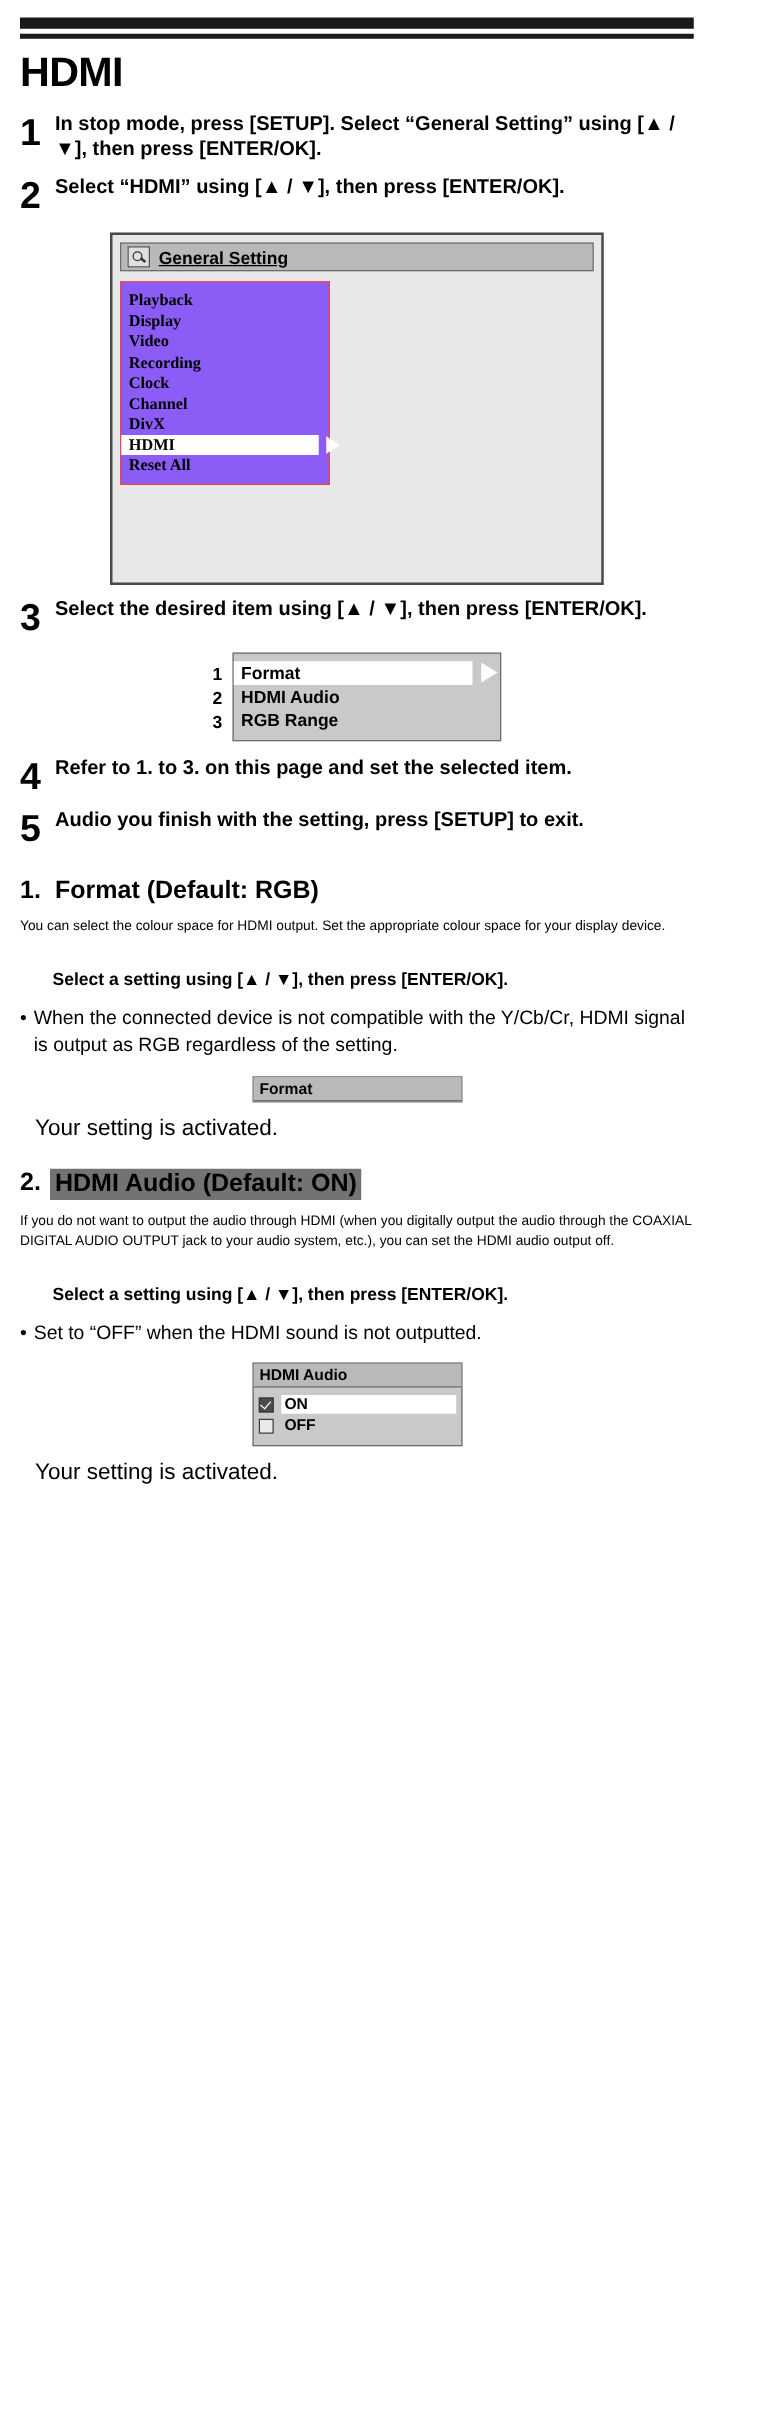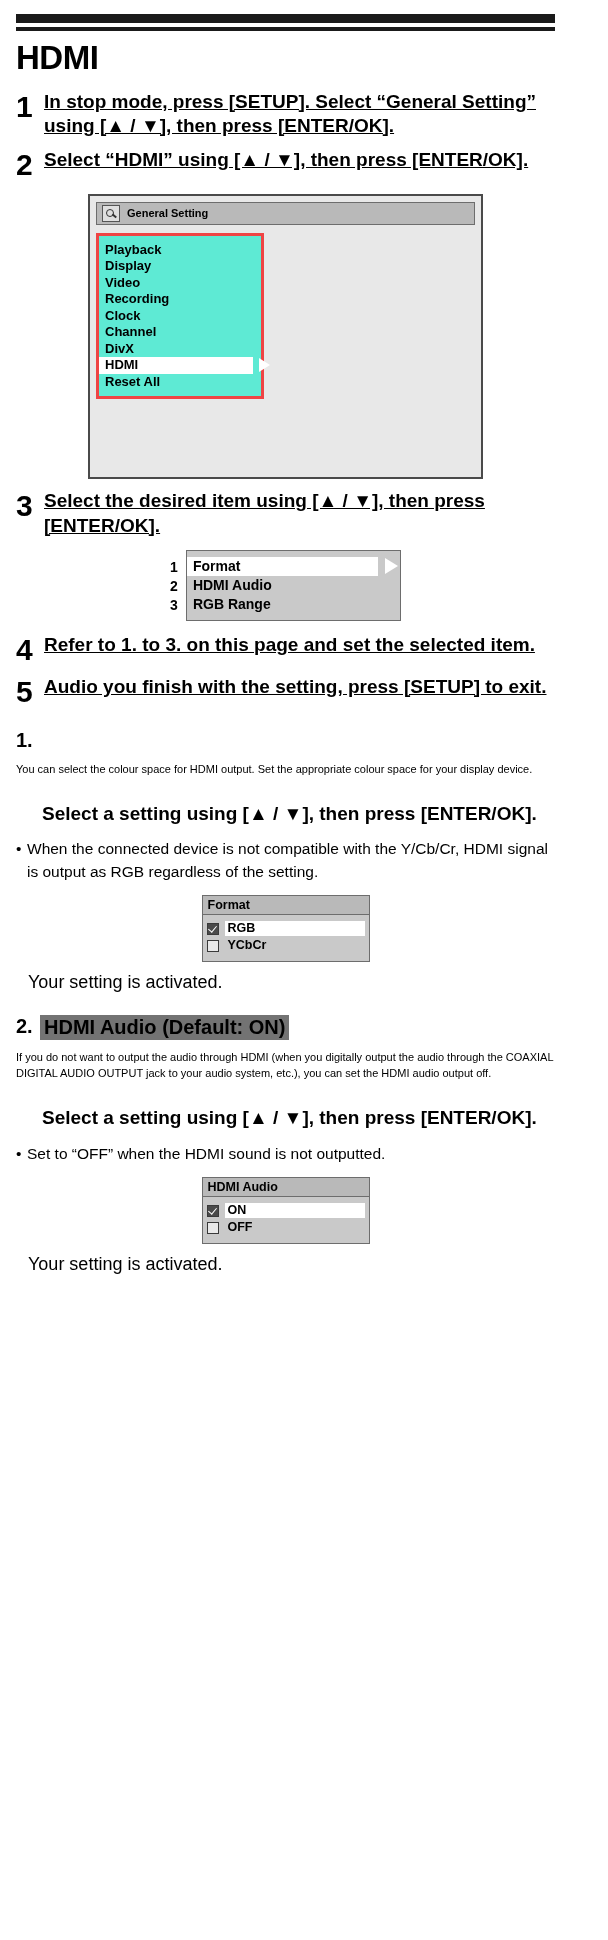--- a/index.html
+++ b/index.html
@@ -53,26 +53,25 @@
   }
   .step-num {
     font-size: 30px;
     font-weight: bold;
     line-height: 1;
     width: 26px;
     flex: 0 0 26px;
     margin-top: 2px;
   }
   .step-text {
-    font-size: 19px;
+    font-size: 16px;
     font-weight: bold;
     line-height: 1.27;
     flex: 1 1 auto;
     padding-left: 2px;
-    text-decoration: underline;
   }
 
   
   .screen-wrap {
     margin: 14px 0 10px 0;
     display: flex;
     justify-content: center;
   }
   .screen-gs {
     width: 395px;
@@ -110,32 +109,34 @@
   }
   .gs-icon::before {
     content: "";
     position: absolute;
     left: 9px; top: 9px;
     width: 5px; height: 1.5px;
     background: #333;
     transform: rotate(40deg);
   }
   .screen-gs-title-text {
-    font-size: 11px;
-    font-weight: bold;
+    font-size: 14px;
+    font-weight: bold;
+    text-decoration: underline;
   }
   .gs-body {
     display: flex;
   }
   .gs-menu {
     width: 168px;
-    background: #5eead4;
-    border: 3px solid #ef4444;
+    background: #8b5cf6;
+    border: 1px solid #ef4444;
     box-sizing: border-box;
     padding: 6px 0 6px 0;
+    font-family: Liberation Serif, serif;
   }
   .gs-menu-item {
     font-size: 13px;
     font-weight: bold;
     padding: 0 6px;
     height: 16.5px;
     line-height: 16.5px;
     position: relative;
   }
   .gs-menu-item.selected {
@@ -214,21 +215,21 @@
     padding: 1px 4px;
     margin-left: -4px;
   }
 
   .body-text {
     font-size: 11px;
     line-height: 1.45;
     margin: 0 0 12px 0;
   }
   .instruct {
-    font-size: 19px;
+    font-size: 14px;
     font-weight: bold;
     line-height: 1.3;
     margin: 24px 0 12px 26px;
   }
   .bullet {
     font-size: 15.5px;
     line-height: 1.45;
     margin: 0 0 6px 0;
     display: flex;
   }
@@ -377,41 +378,32 @@
     <div class="step-text">Refer to 1. to 3. on this page and set the selected item.</div>
   </div>
 
   <div class="step">
     <div class="step-num">5</div>
     <div class="step-text">Audio you finish with the setting, press [SETUP] to exit.</div>
   </div>
 
   <div class="sec-head">
     <span class="n">1.</span>
+    <span class="txt">Format (Default: RGB)</span>
   </div>
   <p class="body-text">You can select the colour space for HDMI output. Set the appropriate colour space for your display device.</p>
   <div class="instruct">Select a setting using [▲ / ▼], then press [ENTER/OK].</div>
   <div class="bullet">
     <span class="dot">•</span>
     <span>When the connected device is not compatible with the Y/Cb/Cr, HDMI signal is output as RGB regardless of the setting.</span>
   </div>
 
   <div class="opt-wrap">
     <div class="opt-screen">
       <div class="opt-title">Format</div>
-      <div class="opt-list">
-        <div class="opt-row selected">
-          <span class="checkbox checked"></span>
-          <span class="opt-label">RGB</span>
-        </div>
-        <div class="opt-row">
-          <span class="checkbox"></span>
-          <span class="opt-label">YCbCr</span>
-        </div>
-      </div>
     </div>
   </div>
   <div class="note-after">Your setting is activated.</div>
 
   <div class="sec-head highlight">
     <span class="n">2.</span>
     <span class="txt">HDMI Audio (Default: ON)</span>
   </div>
   <p class="body-text">If you do not want to output the audio through HDMI (when you digitally output the audio through the COAXIAL DIGITAL AUDIO OUTPUT jack to your audio system, etc.), you can set the HDMI audio output off.</p>
   <div class="instruct">Select a setting using [▲ / ▼], then press [ENTER/OK].</div>

